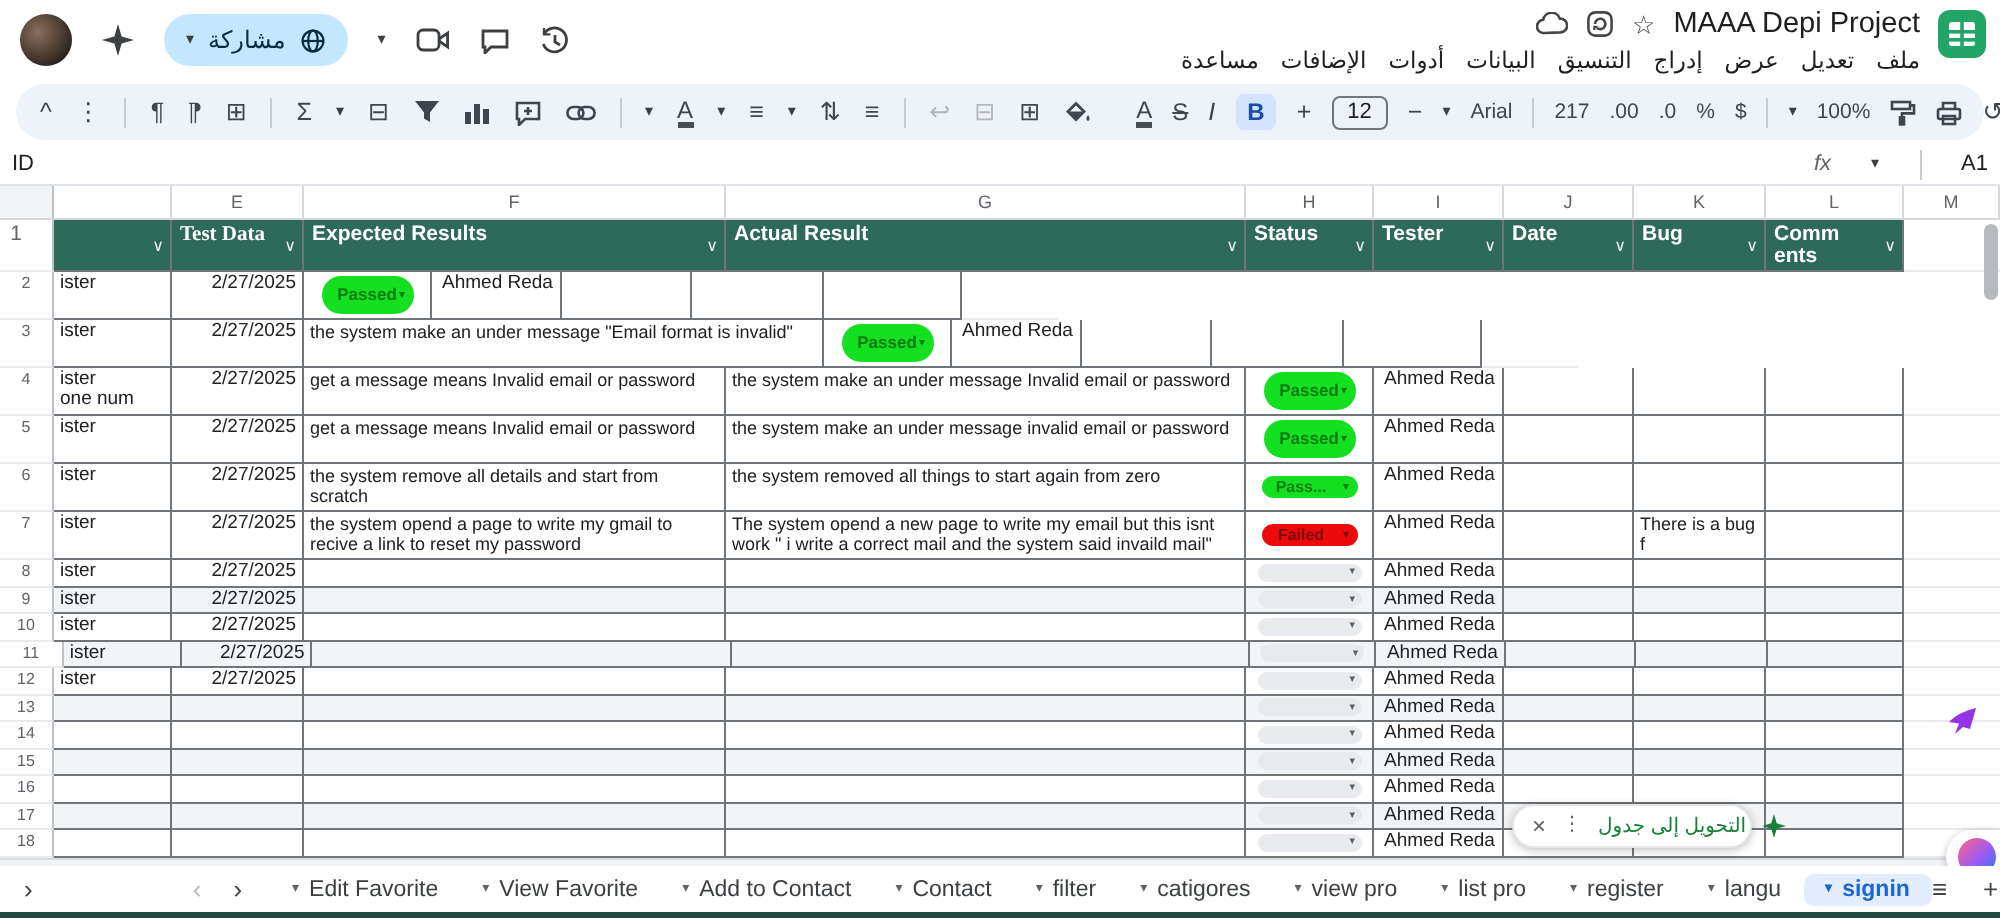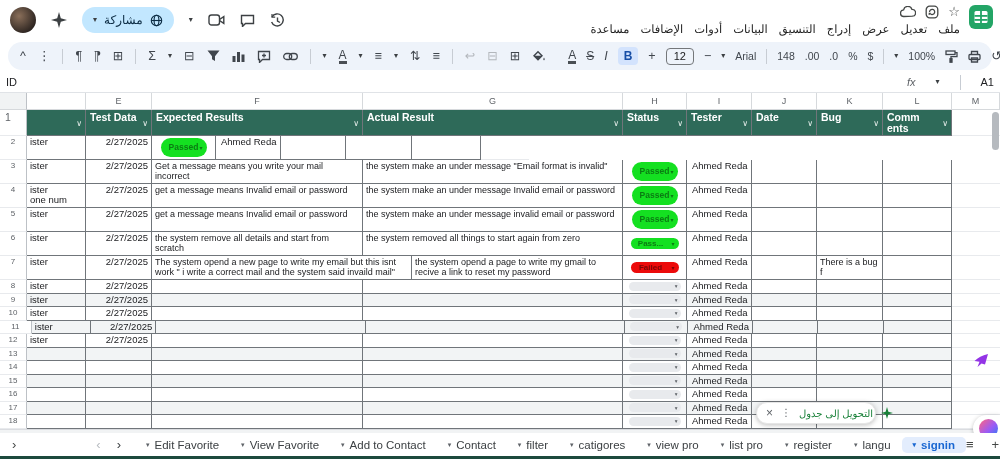--- a/index.html
+++ b/index.html
@@ -159,20 +159,21 @@
             </svg>
         </span>
         <span class="icnbtn">
           <svg width="14" height="14" viewBox="0 0 14 14" fill="none" stroke="#444746" stroke-width="1.3">
               <rect x="1.2" y="1.2" width="11.6" height="11.6" rx="3.5"></rect>
               <path d="M4.5 7 a2.6 2.6 0 1 1 1 2"></path>
               <path d="M4.2 10 v-1.6 h1.6" stroke-width="1.1"></path>
             </svg>
         </span>
         <span class="staricon">☆</span>
+        <span class="doctitle">MAAA Depi Project</span>
       </div>
       <div class="menubar">
           <span>ملف</span>
           <span>تعديل</span>
           <span>عرض</span>
           <span>إدراج</span>
           <span>التنسيق</span>
           <span>البيانات</span>
           <span>أدوات</span>
           <span>الإضافات</span>
@@ -250,21 +251,21 @@
     <span class="tbi aund">A</span>
     <span class="strk">S</span>
     <span class="itbtn">I</span>
     <span class="boldbtn">B</span>
     <span class="tbi">+</span>
     <span class="sizebox">12</span>
     <span class="tbi">−</span>
     <span class="caret">▾</span>
     <span class="smalltxt">Arial</span>
     <span class="sep"></span>
-    <span class="smalltxt">148</span>
+    <span class="smalltxt">217</span>
     <span class="smalltxt">.00</span>
     <span class="smalltxt">.0</span>
     <span class="smalltxt">%</span>
     <span class="smalltxt">$</span>
     <span class="sep"></span>
     <span class="caret">▾</span>
     <span class="smalltxt">100%</span>
     <span class="icnbtn">
       <svg width="13" height="13" viewBox="0 0 13 13" fill="none" stroke="#40464d" stroke-width="1.3">
           <rect x="1" y="1" width="9" height="3.5"></rect>
@@ -304,21 +305,21 @@
       <div class="ch" style="width: 65px;">I</div>
       <div class="ch" style="width: 65px;">J</div>
       <div class="ch" style="width: 66px;">K</div>
       <div class="ch" style="width: 69px;">L</div>
       <div class="ch" style="width: 48px;">M</div>
     </div>
   <div id="sheetbody">
       <div class="row hrow" style="height: 26px;">
         <div class="cell numcell" style="width: 27px;">1</div>
         <div class="cell" style="width: 59px;"><span class="htxt"></span><span class="hcaret">∨</span></div>
-        <div class="cell" style="width: 66px;"><span class="htxt">Test Data</span><span class="hcaret">∨</span></div>
+        <div class="cell" style="width: 66px; font-family: Liberation Serif, serif;"><span class="htxt">Test Data</span><span class="hcaret">∨</span></div>
         <div class="cell" style="width: 211px;"><span class="htxt">Expected Results</span><span class="hcaret">∨</span></div>
         <div class="cell" style="width: 260px;"><span class="htxt">Actual Result</span><span class="hcaret">∨</span></div>
         <div class="cell" style="width: 64px;"><span class="htxt">Status</span><span class="hcaret">∨</span></div>
         <div class="cell" style="width: 65px;"><span class="htxt">Tester</span><span class="hcaret">∨</span></div>
         <div class="cell" style="width: 65px;"><span class="htxt">Date</span><span class="hcaret">∨</span></div>
         <div class="cell" style="width: 66px;"><span class="htxt">Bug</span><span class="hcaret">∨</span></div>
         <div class="cell" style="width: 69px;"><span class="htxt">Comm ents</span><span class="hcaret">∨</span></div>
         <div class="cell mcell" style="width: 48px;"></div>
       </div>
       <div class="row" style="height: 24px;">
@@ -334,21 +335,20 @@
         <div class="cell tcell" style="width: 65px;">Ahmed Reda</div>
         <div class="cell" style="width: 65px;"></div>
         <div class="cell" style="width: 66px;"></div>
         <div class="cell" style="width: 69px;"></div>
         <div class="cell mcell" style="width: 48px;"></div>
       </div>
       <div class="row" style="height: 24px;">
         <div class="cell numcell" style="width: 27px;">3</div>
         <div class="cell dcell" style="width: 59px;">ister</div>
         <div class="cell ecell" style="width: 66px;">2/27/2025</div>
-        <div class="cell fcell" style="width: 211px;">Get a message means you write your mail incorrect</div>
         <div class="cell gcell" style="width: 260px;">the system make an under message "Email format is invalid"</div>
         <div class="cell stcell" style="width: 64px;">
           <div class="pill g2">
             <span class="ptxt">Passed</span>
             <span class="parr">▾</span>
           </div>
         </div>
         <div class="cell tcell" style="width: 65px;">Ahmed Reda</div>
         <div class="cell" style="width: 65px;"></div>
         <div class="cell" style="width: 66px;"></div>
@@ -407,22 +407,22 @@
         <div class="cell tcell" style="width: 65px;">Ahmed Reda</div>
         <div class="cell" style="width: 65px;"></div>
         <div class="cell" style="width: 66px;"></div>
         <div class="cell" style="width: 69px;"></div>
         <div class="cell mcell" style="width: 48px;"></div>
       </div>
       <div class="row" style="height: 24px;">
         <div class="cell numcell" style="width: 27px;">7</div>
         <div class="cell dcell" style="width: 59px;">ister</div>
         <div class="cell ecell" style="width: 66px;">2/27/2025</div>
+        <div class="cell fcell" style="width: 211px;">the system opend a page to write my gmail to recive a link to reset my password</div>
         <div class="cell gcell" style="width: 260px;">The system opend a new page to write my email but this isnt work " i write a correct mail and the system said invaild mail"</div>
-        <div class="cell fcell" style="width: 211px;">the system opend a page to write my gmail to recive a link to reset my password</div>
         <div class="cell stcell" style="width: 64px;">
           <div class="pill rd">
             <span class="ptxt">Failed</span>
             <span class="parr">▾</span>
           </div>
         </div>
         <div class="cell tcell" style="width: 65px;">Ahmed Reda</div>
         <div class="cell" style="width: 65px;"></div>
         <div class="cell" style="width: 66px;">There is a bug f</div>
         <div class="cell" style="width: 69px;"></div>

